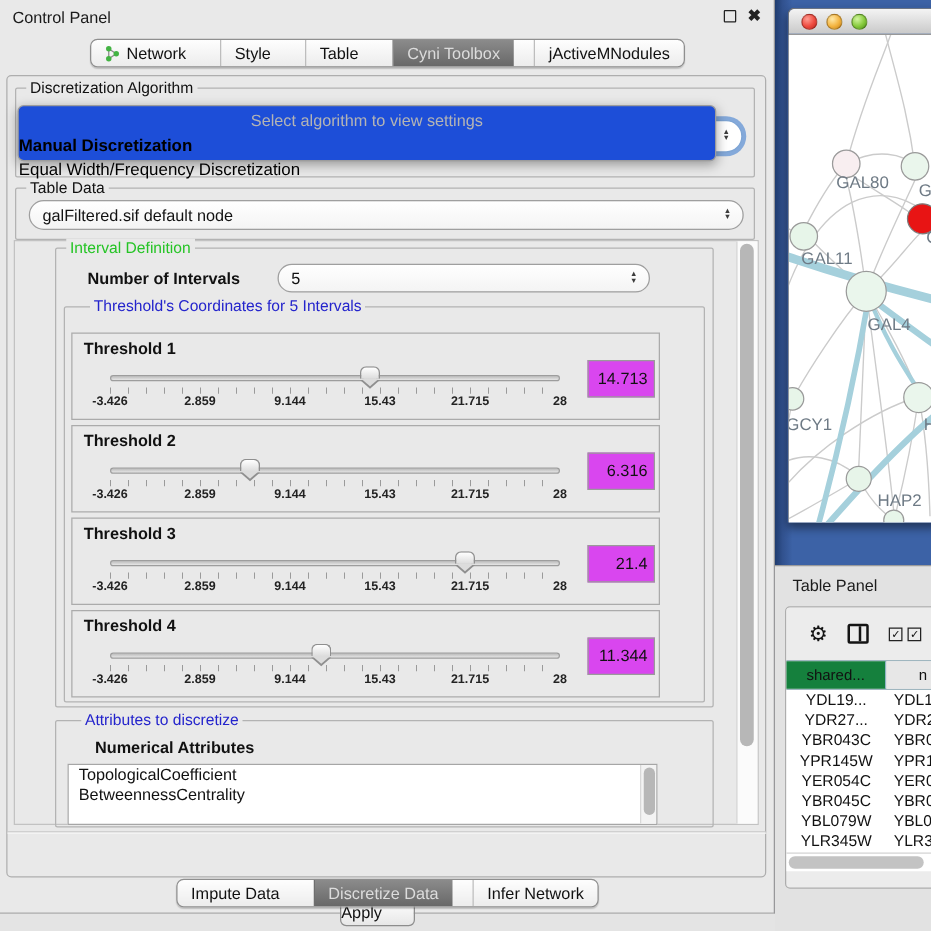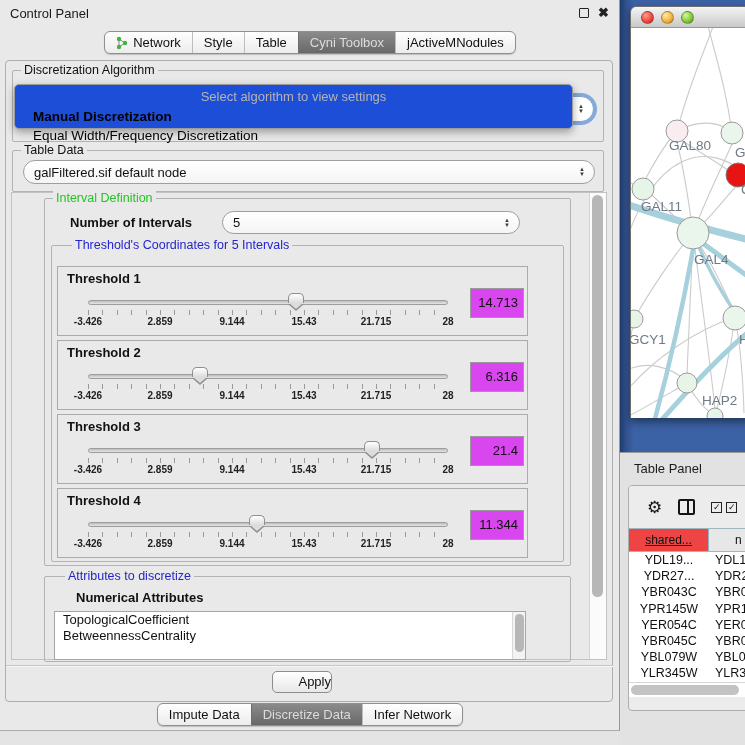--- a/index.html
+++ b/index.html
@@ -9,21 +9,21 @@
   
   .control-window { position:absolute; left:0; top:0; width:620px; height:731px;
     background:#e9e9e9; border-right:1px solid #98989a; border-bottom:1px solid #aaa; }
   .titlebar { height:26px; display:flex; align-items:center; padding:0 10px; font-size:13px; color:#1a1a1a; }
   .titlebar .win-btns { margin-left:auto; display:flex; gap:9px; align-items:center; color:#222; }
   .float-ic { width:10px; height:10px; border:1.5px solid #222; border-radius:1px; display:inline-block; }
   .close-ic { font-size:13px; font-weight:bold; line-height:10px; }
 
   .tabs-row { position:absolute; top:31px; left:0; width:620px; display:flex; justify-content:center; }
   .tabgroup { display:flex; border:1px solid #8f8f8f; border-radius:6px; overflow:hidden;
-    background:linear-gradient(#fefefe,#ececec); box-shadow:0 1px 1px rgba(0,0,0,.18); }
+    background:linear-gradient(#fefefe,#ececec); box-shadow:0 1px 1px rgba(0,0,0,.18);gap:16px; }
   .tab { padding:3px 11px; font-size:13px; color:#111; display:flex; align-items:center; gap:5px; border-left:1px solid #bdbdbd; cursor:default; }
   .tab:first-child { border-left:none; }
   .tab.selected { background:linear-gradient(#8b8b8b,#686868); color:#dcdcdc; border-left-color:#6e6e6e; }
 
   .outer-panel { position:absolute; left:5px; top:60px; width:608px; height:642px;
     border:1px solid #aeaeae; border-radius:4px; background:#e9e9e9; }
 
   .group { position:absolute; border:1px solid #b3b3b3; border-radius:2px; }
   .legend { position:absolute; top:-8px; left:8px; background:#e9e9e9; padding:0 3px; font-size:12.5px; }
   .legend.green { color:#25c425; }
@@ -33,21 +33,21 @@
     border-radius:12px; font-size:13px; display:flex; align-items:center; padding:0 22px 0 10px; }
   .stepper { position:absolute; right:9px; top:50%; transform:translateY(-50%);
     display:flex; flex-direction:column; font-size:6px; line-height:5px; color:#3c3c3c; }
 
   .focus-combo { position:absolute; left:22px; top:96px; width:572px; height:26px; border-radius:13px;
     background:#fff; border:1px solid #7da4d4; box-shadow:0 0 0 3px rgba(106,153,214,.8); z-index:2; }
 
   .popup { position:absolute; left:14px; top:84px; width:559px; height:45px; background:#1d4ed8;
     border:1px solid #9c9c9c; border-radius:5px; box-shadow:0 3px 9px rgba(0,0,0,.35); z-index:5; padding-top:2px; }
   .popup .prompt { text-align:center; color:#b4b4b4; font-size:13px; height:20px; line-height:20px; }
-  .popup .opt { font-size:13.5px; height:19px; line-height:19px; padding-left:18px; color:#000; }
+  .popup .opt { font-size:13.5px; height:19px; line-height:19px; padding-left:0; color:#000; }
   .popup .opt.b { font-weight:bold; }
 
   .scrollpane { position:absolute; left:11px; top:192px; width:596px; height:468px; border:1px solid #c2c2c2; }
   .vscroll { position:absolute; right:0; top:0; bottom:0; width:17px; background:#fbfbfb; border-left:1px solid #d2d2d2; }
   .vscroll .thumb { position:absolute; left:2px; width:11px; border-radius:6px; background:#b7b7b7; }
 
   .tpanel { position:absolute; left:46px; width:471px; height:70px; border:1px solid #ababab; background:#e9e9e9; }
   .tpanel .tlabel { position:absolute; left:9px; top:4px; font-size:13px; font-weight:bold; }
   .slider-wrap { position:absolute; left:30px; top:31px; width:360px; height:28px; }
   .track { position:absolute; left:0; right:0; top:2px; height:5px; border:1px solid #9d9d9d; border-radius:4px;
@@ -66,21 +66,21 @@
     border:1px solid #9a9a9a; font-size:13px; text-align:right; line-height:28px; padding-right:5px; }
 
   .attr-title { position:absolute; font-size:13px; font-weight:bold; }
   .attr-list { position:absolute; background:#fff; border:1px solid #a6a6a6; overflow:hidden; font-size:13px; }
   .attr-list .item { height:16px; line-height:16px; padding-left:8px; }
   .attr-list .lscroll { position:absolute; right:0; top:0; bottom:0; width:13px; background:#f3f3f3; border-left:1px solid #d8d8d8; }
   .attr-list .lscroll .thumb { position:absolute; left:1.5px; top:2px; width:9px; height:38px; border-radius:5px; background:#b7b7b7; }
 
   .sep { position:absolute; left:6px; right:6px; height:2px; border-top:1px solid #c7c7c7; border-bottom:1px solid #f6f6f6; }
   .btn { position:absolute; background:linear-gradient(#ffffff,#e7e7e7); border:1px solid #8d8d8d; border-radius:5px;
-    font-size:13px; text-align:right; }
+    font-size:13px; text-align:left;margin-top:48px; }
 
   
   .desktop-right { position:absolute; left:620px; top:0; width:125px; height:452px;
     background:linear-gradient(90deg,#1f3c6f 0,#31518e 6px,#3c62a6 14px,#3c62a6 100%); overflow:hidden; }
   .net-window { position:absolute; left:10px; top:6px; width:120px; height:412px;
     border:1px solid #6f6f6f; border-bottom:none; border-radius:6px 6px 0 0; box-shadow:0 4px 8px rgba(0,0,0,.45); }
   .net-titlebar { height:21px; background:linear-gradient(#f4f4f4,#c9c9c9); border-bottom:1px solid #989898;
     border-radius:5px 5px 0 0; display:flex; align-items:center; padding-left:10px; gap:7px; }
   .tl { width:13px; height:13px; border-radius:50%; border:.5px solid rgba(0,0,0,.25); }
   .tl.red { background:radial-gradient(circle at 35% 30%, #ff9d93, #ee4b40 55%, #b8281f); }
@@ -91,21 +91,21 @@
   .table-region { position:absolute; left:620px; top:452px; width:125px; height:293px; background:#e2e2e2; border-top:1px solid #9b9b9b; }
   .tp-title { position:absolute; left:14px; top:8px; font-size:13px; color:#1c1c1c; }
   .browser-panel { position:absolute; left:8px; top:32px; width:130px; height:226px;
     border:1px solid #adadad; border-radius:4px; background:#ececec; overflow:hidden; }
   .tp-toolbar { height:42px; display:flex; align-items:center; gap:16px; padding-left:18px; background:#ececec; }
   .gear { font-size:17px; color:#141414; }
   .split-ic { width:17px; height:16px; border:2px solid #141414; border-radius:2px; position:relative; }
   .split-ic::after { content:""; position:absolute; left:50%; top:0; bottom:0; width:2px; background:#141414; }
   .cbx { width:11px; height:11px; border:1.5px solid #222; font-size:9px; line-height:9px; text-align:center; color:#111; }
   .tp-header { display:flex; height:24px; border-top:1px solid #9fb6bf; border-bottom:1px solid #9fb6bf; font-size:12px; }
-  .tp-header .h1 { width:80px; background:#ef4444; border-right:1px solid #8fb4c4; display:flex; align-items:center; justify-content:center;text-decoration:underline; }
+  .tp-header .h1 { width:80px; background:#15803d; border-right:1px solid #8fb4c4; display:flex; align-items:center; justify-content:center; }
   .tp-header .h2 { flex:1; background:#e7e7e7; display:flex; align-items:center; padding-left:26px; }
   .tp-body { background:#fff; height:130px; overflow:hidden; font-size:12.5px; }
   .trow { display:flex; height:16.2px; line-height:16.2px; }
   .trow .c1 { width:80px; text-align:center; }
   .trow .c2 { flex:1; padding-left:6px; }
   .hscroll { height:15px; background:#fff; border-top:1px solid #d5d5d5; position:relative; }
   .hscroll .thumb { position:absolute; left:2px; top:2px; height:10px; width:108px; border-radius:5px; background:#c3c3c3; }
 
   .net-tab-icon { display:inline-block; }
 </style>

